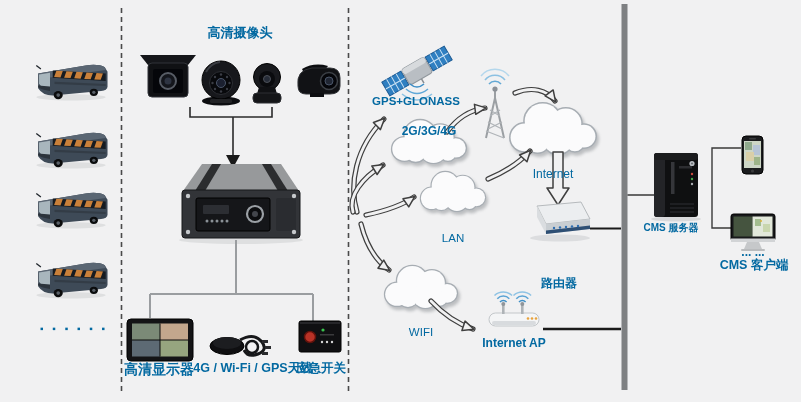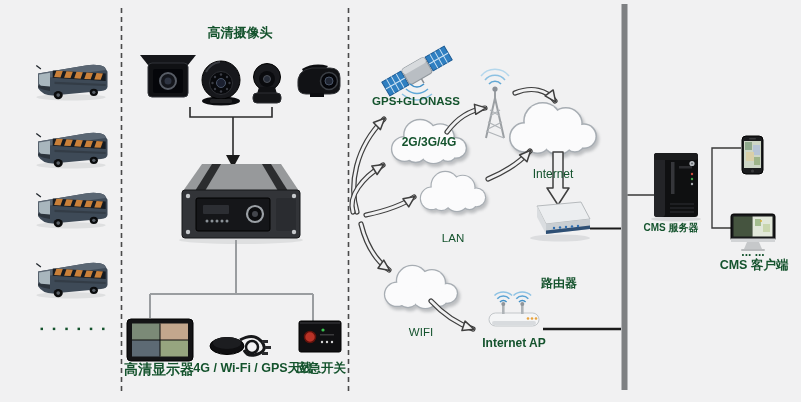--- a/index.html
+++ b/index.html
@@ -3,21 +3,21 @@
 <meta charset="utf-8">
 <style>
   html,body{margin:0;padding:0;background:#e9e9ea;}
   #stage{
     position:relative;width:801px;height:402px;background:#f1f1f2;
     overflow:hidden;font-family:"Liberation Sans",sans-serif;
   }
   #stage svg.layer{position:absolute;left:0;top:0;}
   .lbl{
     position:absolute;transform:translateX(-50%);white-space:nowrap;
-    color:#14532d;font-weight:bold;font-size:12px;line-height:1.1;
+    color:#0369a1;font-weight:bold;font-size:12px;line-height:1.1;
     font-family:"Liberation Sans",sans-serif;
   }
   .lbl.n{font-weight:normal;margin-top:47px;}
   .cloud{filter:drop-shadow(2px 3px 1.5px rgba(110,115,120,.40));}
   .cs{fill:#fbfbfc;stroke:#a7adb3;stroke-width:2.4;}
   .cf{fill:#fbfbfc;}
   .ao{fill:none;stroke:#3f3f3f;stroke-width:5.2;stroke-linecap:round;}
   .ai{fill:none;stroke:#f1f1f2;stroke-width:2.8;stroke-linecap:round;}
   .dash{stroke:#4a4a4a;stroke-width:1.6;stroke-dasharray:5,4;}
   .blk{fill:#f1f1f2;stroke:#3f3f3f;stroke-width:1.5;stroke-linejoin:round;}
@@ -335,21 +335,21 @@
 </svg>
 
 <div class="lbl" style="left:240px;top:26px;font-size:13px;">高清摄像头</div>
 <div class="lbl" style="left:40px;top:323px;font-size:10px;letter-spacing:3px;transform:none;">▪ ▪ ▪ ▪ ▪ ▪</div>
 
 <div class="lbl" style="left:159px;top:362px;font-size:14px;">高清显示器</div>
 <div class="lbl" style="left:243px;top:362px;font-size:12.5px;padding-left:20px;">4G / Wi-Fi / GPS天线</div>
 <div class="lbl" style="left:321px;top:362px;font-size:12.5px;text-align:center;">应急开关</div>
 
 <div class="lbl" style="left:416px;top:95px;font-size:11.5px;">GPS+GLONASS</div>
-<div class="lbl" style="left:429px;top:136px;font-size:12px;">2G/3G/4G</div>
+<div class="lbl" style="left:429px;top:125px;font-size:12px;">2G/3G/4G</div>
 <div class="lbl n" style="left:453px;top:185px;font-size:11.5px;">LAN</div>
 <div class="lbl n" style="left:421px;top:279px;font-size:11.5px;">WIFI</div>
 <div class="lbl n" style="left:553px;top:121px;font-size:12px;">Internet</div>
 <div class="lbl" style="left:559px;top:245px;font-size:12px;margin-top:32px;">路由器</div>
 <div class="lbl" style="left:514px;top:337px;font-size:12px;">Internet AP</div>
 
 <div class="lbl" style="left:671px;top:222px;font-size:10px;">CMS 服务器</div>
 <div class="lbl" style="left:753px;top:246px;font-size:12px;">... ...</div>
 <div class="lbl" style="left:754px;top:259px;font-size:12.5px;">CMS 客户端</div>
 

